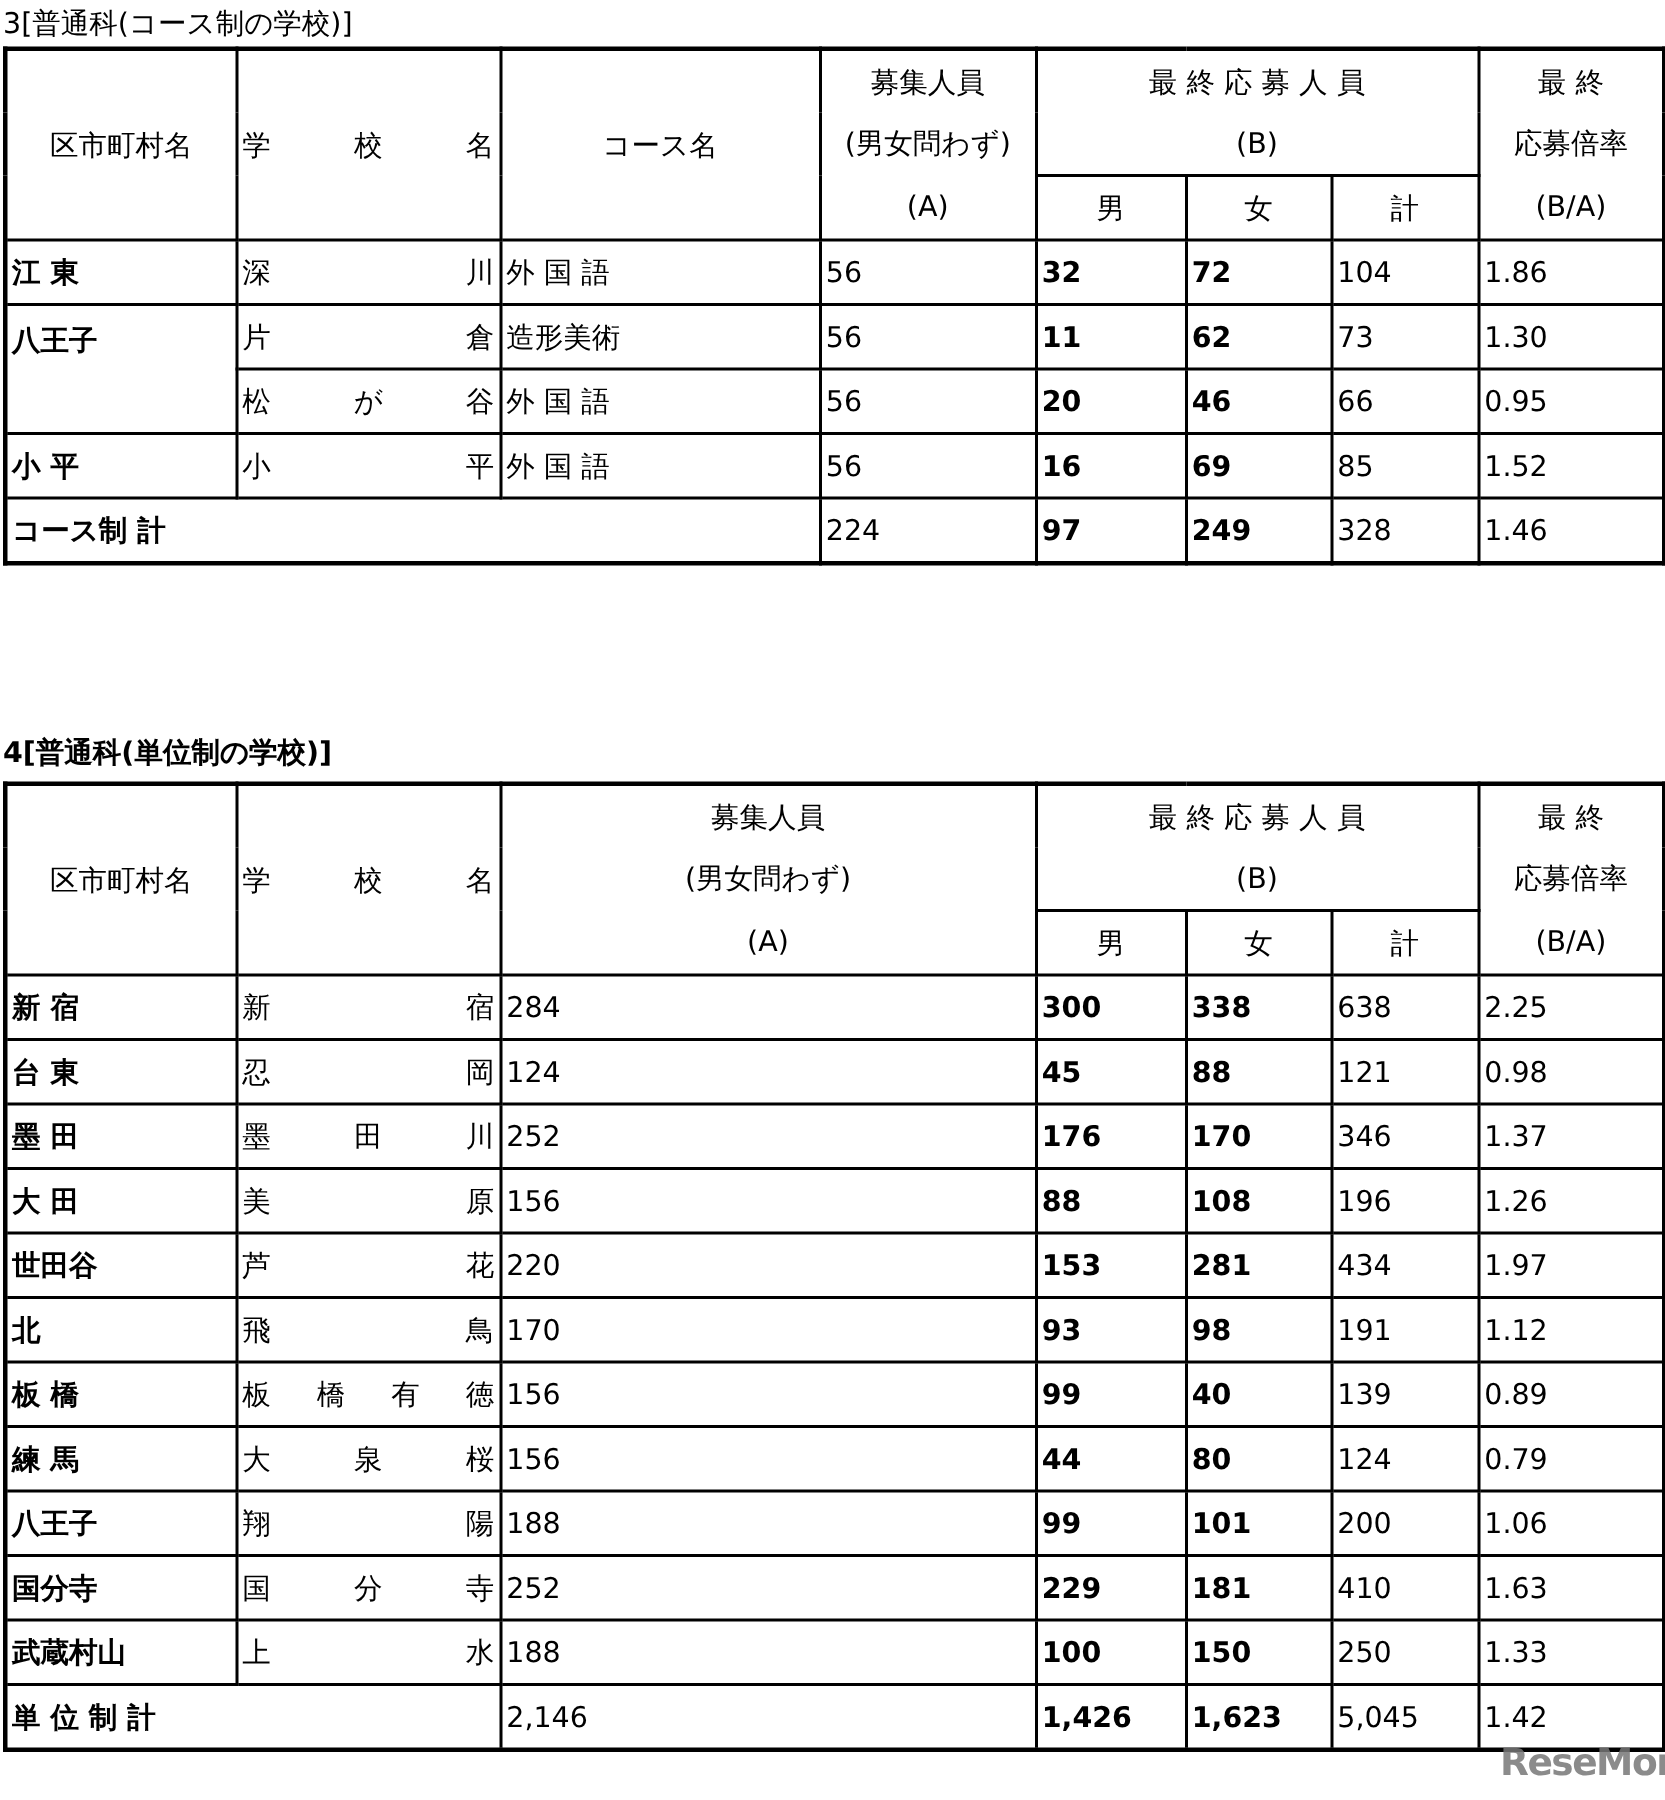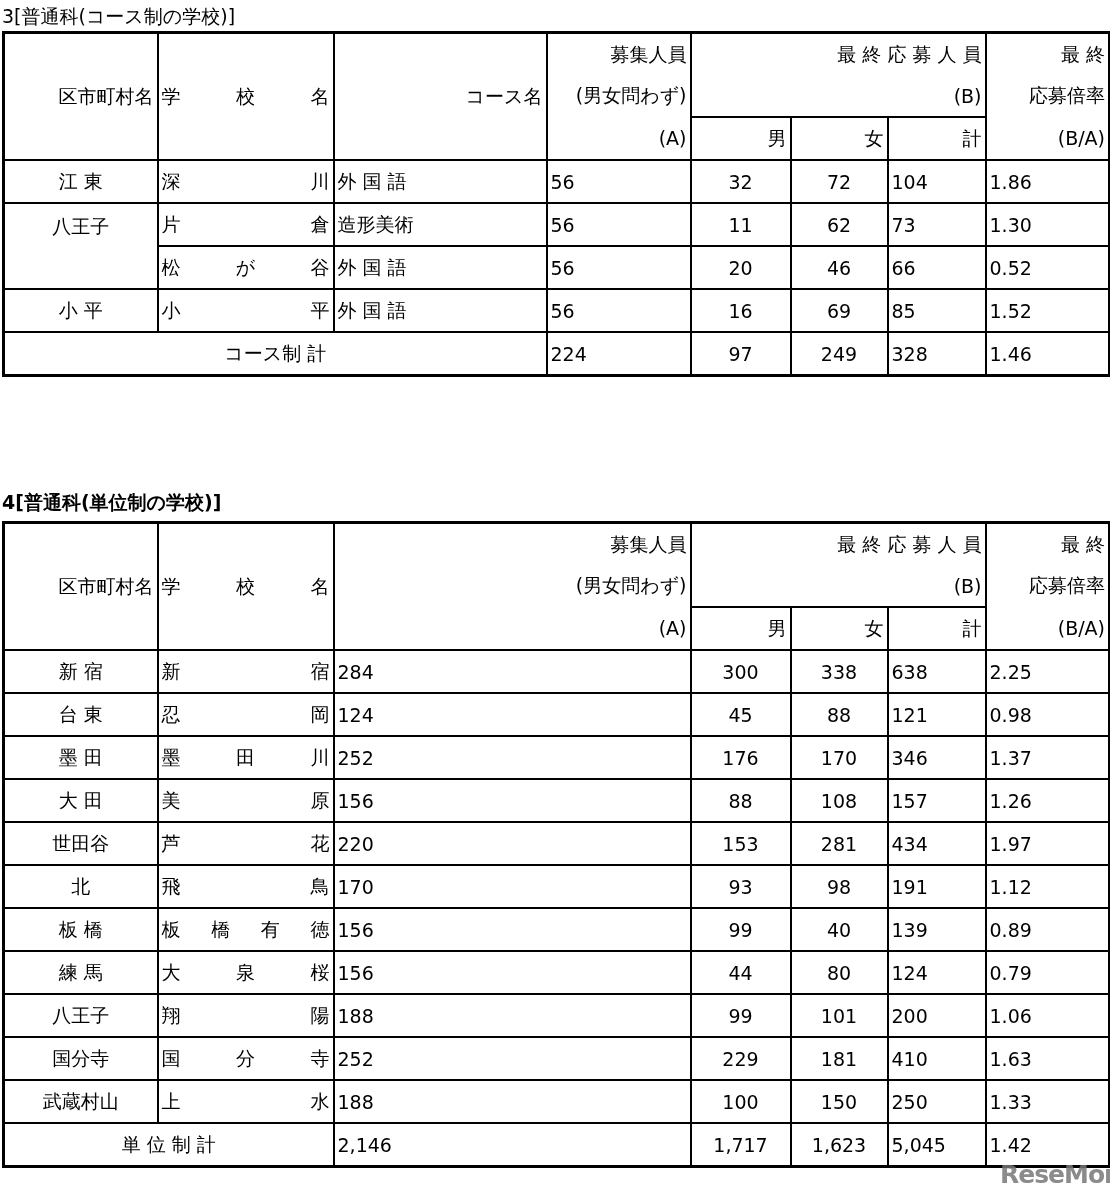--- a/index.html
+++ b/index.html
@@ -1,22 +1,22 @@
 <!DOCTYPE html>
 <html><head>
 <meta charset="utf-8">
 <style>
   html,body{margin:0;padding:0;background:#fff;}
   body{width:1110px;height:1200px;position:relative;overflow:hidden;font-family:"DejaVu Sans","Liberation Sans",sans-serif;color:#000;}
   .caption{position:absolute;left:2px;font-size:19px;line-height:24px;letter-spacing:0px;}
   table{position:absolute;left:2px;border-collapse:collapse;table-layout:fixed;font-size:19px;}
   td{border:2px solid #000;padding:0 3px;height:41px;white-space:nowrap;overflow:hidden;}
   .outer{border:3px solid #000;}
-  .hdr{text-align:right;height:41px;}
-  .c{text-align:center;}
+  .hdr{text-align:center;height:41px;}
+  .c{text-align:left;font-weight:bold;}
   .r{text-align:left;}
   .school{display:flex;justify-content:space-between;}
   .wm{position:absolute;left:1000px;top:1160px;font-family:"DejaVu Sans",sans-serif;font-weight:bold;font-size:25px;color:#777;opacity:0.85;letter-spacing:-1px;}
 </style>
 </head>
 <body>
 
 <div class="caption" style="top:4px;">3[普通科(コース制の学校)]</div>
 <table class="outer" style="top:31px;width:1106px;">
   <colgroup>
@@ -94,21 +94,21 @@
             <span>松</span>
             <span>が</span>
             <span>谷</span>
           </div>
         </td>
     <td>外 国 語</td>
     <td class="r">56</td>
     <td class="c">20</td>
     <td class="c">46</td>
     <td class="r">66</td>
-    <td class="r">0.52</td>
+    <td class="r">0.95</td>
   </tr>
   <tr>
     <td class="c">小 平</td>
     <td>
           <div class="school">
             <span>小</span>
             <span></span>
             <span>平</span>
           </div>
         </td>
@@ -219,21 +219,21 @@
         <td>
           <div class="school">
             <span>美</span>
             <span></span>
             <span>原</span>
           </div>
         </td>
         <td class="r">156</td>
         <td class="c">88</td>
         <td class="c">108</td>
-        <td class="r">157</td>
+        <td class="r">196</td>
         <td class="r">1.26</td>
       </tr>
       <tr>
         <td class="c">世田谷</td>
         <td>
           <div class="school">
             <span>芦</span>
             <span></span>
             <span>花</span>
           </div>
@@ -333,21 +333,21 @@
         <td class="c">100</td>
         <td class="c">150</td>
         <td class="r">250</td>
         <td class="r">1.33</td>
       </tr>
     </tbody>
   <tbody>
       <tr>
     <td colspan="2" class="c">単 位 制 計</td>
     <td class="r">2,146</td>
-    <td class="c">1,717</td>
+    <td class="c">1,426</td>
     <td class="c">1,623</td>
     <td class="r">5,045</td>
     <td class="r">1.42</td>
   </tr>
 </tbody>
   </table>
 
 <div class="wm">ReseMom</div>
 
 </body></html>

